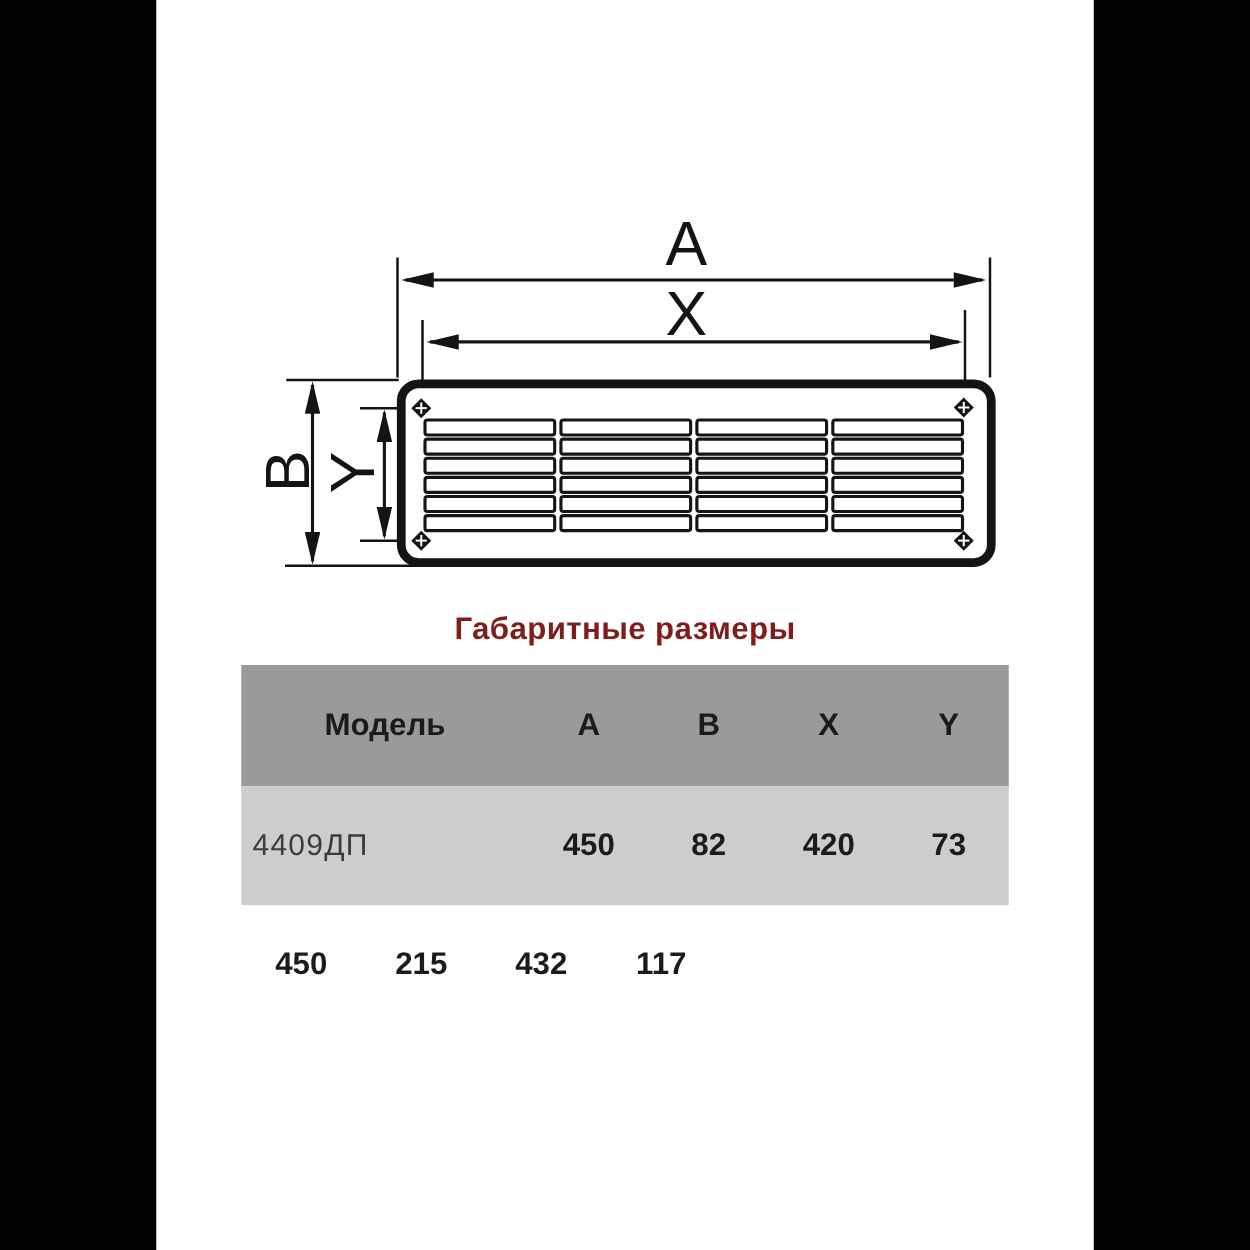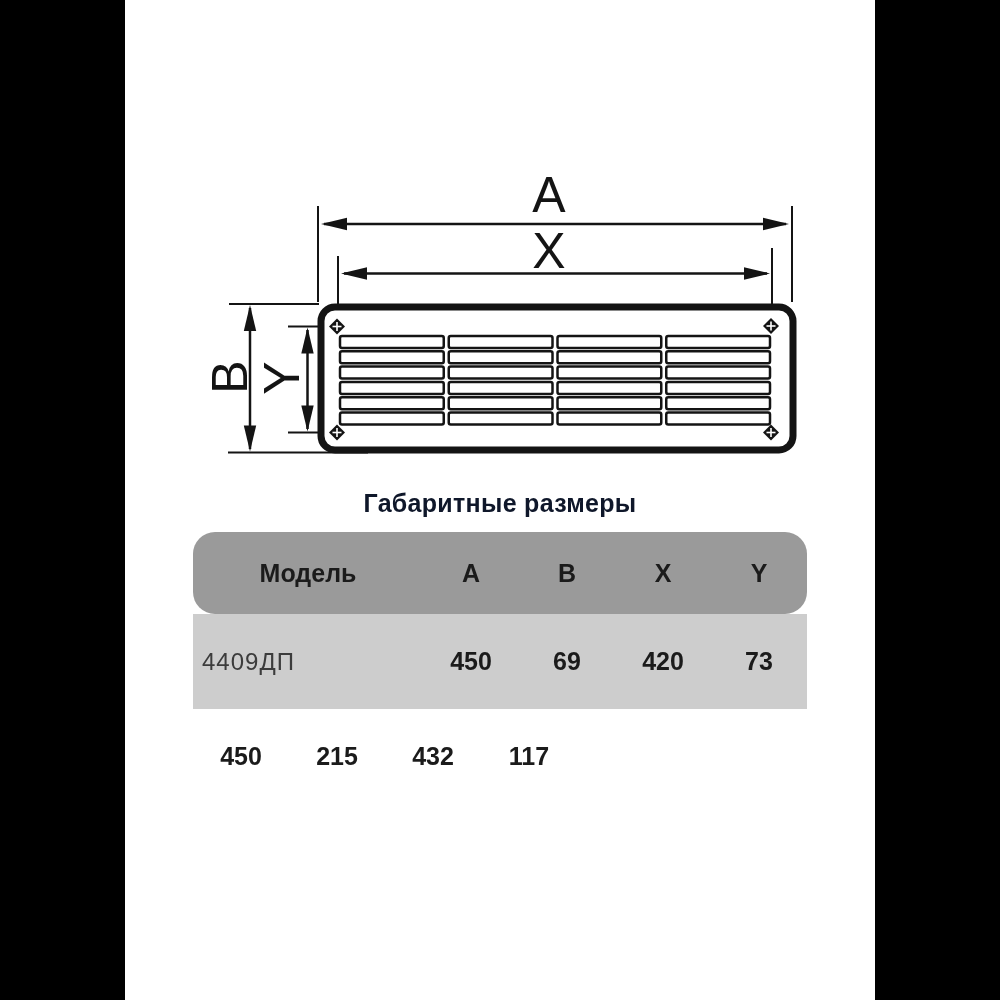--- a/index.html
+++ b/index.html
@@ -16,25 +16,25 @@
   svg .dimln{stroke:#141414;stroke-width:2.5;fill:none;}
   svg .arr{fill:#141414;stroke:none;}
   svg .grille-body{fill:#ffffff;stroke:#141414;stroke-width:7;}
   svg .slat{fill:#ffffff;stroke:#141414;stroke-width:2.5;}
   svg .screw{fill:#141414;}
   svg .screw-cross{stroke:#ffffff;stroke-width:1.6;}
   svg text.dim-label{font-family:"Liberation Sans", sans-serif;font-size:50px;fill:#141414;}
 
   .table-title{
     position:absolute;left:125px;top:489px;width:750px;text-align:center;
-    font-size:25px;font-weight:bold;color:#0f172a;letter-spacing:.3px;
+    font-size:25px;font-weight:bold;color:#7f1d1d;letter-spacing:.3px;
   }
   .dim-table{position:absolute;left:193px;top:532px;width:614px;}
   .tr{display:flex;align-items:center;}
-  .tr.thead{height:82px;background:#9a9a9a;border-radius:22px;}
+  .tr.thead{height:97px;background:#9a9a9a;}
   .tr.row{height:95px;}
   .tr.row.alt{background:#cdcdcd;}
   .td{box-sizing:border-box;text-align:center;font-size:25px;font-weight:bold;color:#1b1b1b;}
   .td.c-model{width:230px;}
   .td.c-data{width:96px;}
   .td.val-model{
     text-align:left;padding-left:9px;font-weight:400;color:#3c3c3c;
     font-size:24px;letter-spacing:1px;
   }
 </style>
@@ -136,21 +136,21 @@
     <div class="tr thead">
       <div class="td c-model">Модель</div>
       <div class="td c-data">A</div>
       <div class="td c-data">B</div>
       <div class="td c-data">X</div>
       <div class="td c-data">Y</div>
     </div>
     <div class="tr row alt">
       <div class="td c-model val-model">4409ДП</div>
       <div class="td c-data">450</div>
-      <div class="td c-data">69</div>
+      <div class="td c-data">82</div>
       <div class="td c-data">420</div>
       <div class="td c-data">73</div>
     </div>
     <div class="tr row">
       <div class="td c-data">450</div>
       <div class="td c-data">215</div>
       <div class="td c-data">432</div>
       <div class="td c-data">117</div>
     </div>
   </div>

